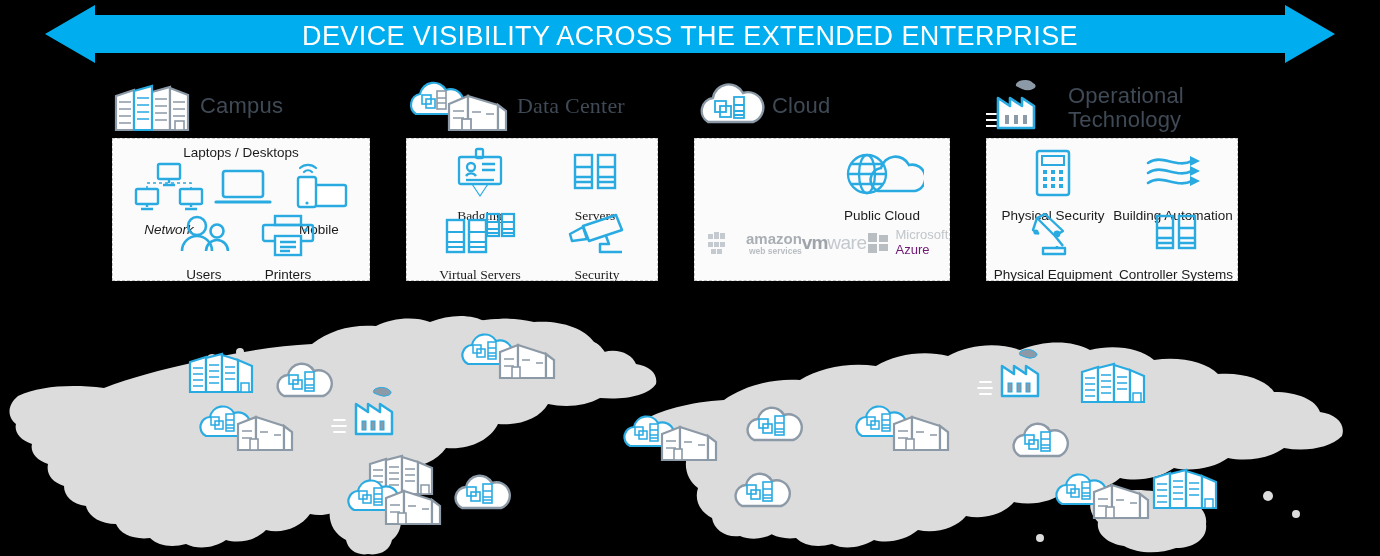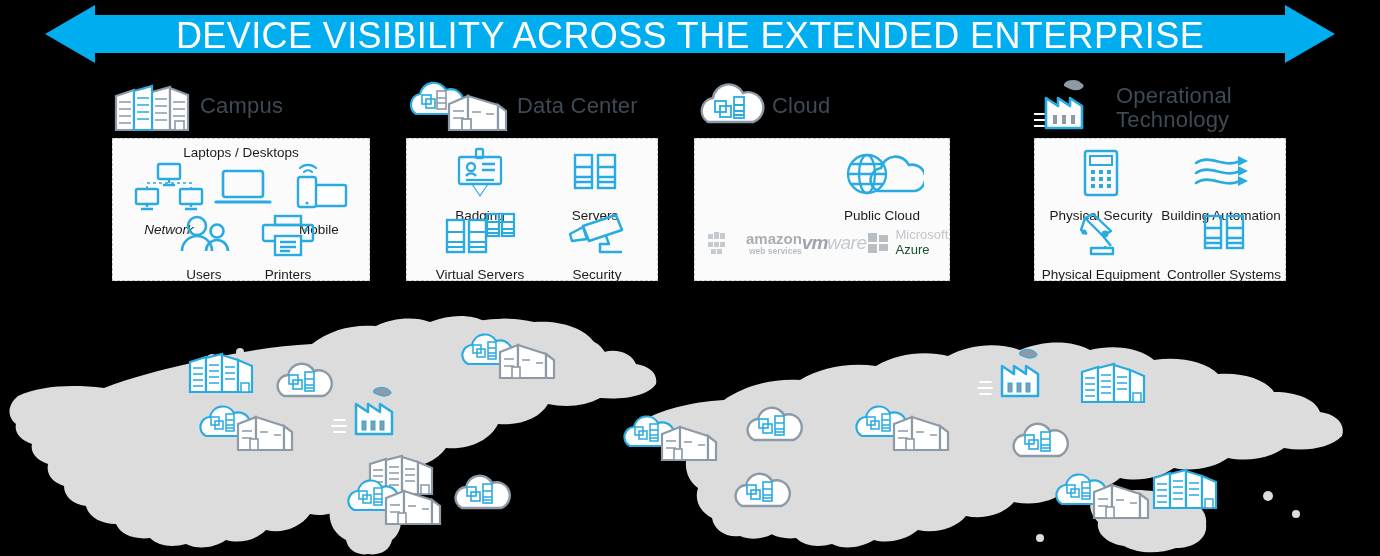--- a/index.html
+++ b/index.html
@@ -5,21 +5,21 @@
   html,body{margin:0;padding:0;background:#000;}
   body{width:1380px;height:556px;overflow:hidden;
        font-family:"Liberation Sans","DejaVu Sans",sans-serif;}
   .stage{position:relative;width:1380px;height:556px;background:#000;}
 
   
   .banner{position:absolute;left:0;top:0;width:1380px;height:72px;}
   .banner svg{position:absolute;left:0;top:0;}
   .banner-title{position:absolute;left:0;top:0;width:1380px;height:72px;
       display:flex;align-items:center;justify-content:center;
-      color:#ffffff;font-size:36px;letter-spacing:.4px;font-weight:400;
+      color:#ffffff;font-size:27px;letter-spacing:.4px;font-weight:400;
       text-align:center;}
 
   
   .cats{position:absolute;left:0;top:78px;width:1380px;height:222px;}
   .cat{position:absolute;top:0;}
   .cat-head{position:relative;height:60px;display:flex;align-items:flex-start;}
   .cat-head .hicon{position:relative;flex:0 0 auto;}
   .cat-title{color:#3f4a56;font-size:22px;line-height:24px;font-weight:400;
       letter-spacing:.2px;padding-top:16px;padding-left:6px;white-space:pre-line;}
   .cat-title.two-line{padding-top:6px;}
@@ -152,21 +152,21 @@
                 <circle cx="44" cy="17" r="6.5"></circle>
                 <path d="M33,37 a11,11 0 0 1 22,0"></path>
               </g>
             </svg>
           </span>
           <span class="lbl">Users</span>
         </div>
       </div>
     </div>
 
-    <div class="cat" style="left:406px;width:252px;">
+    <div class="cat" style="left:406px;width:252px;font-family:Liberation Serif, serif;">
       <div class="cat-head">
         <span class="hicon">
           <svg width="105" height="56" viewBox="0 0 105 56">
             <path d="M10,36 a11,11 0 0 1 4,-20 a14,14 0 0 1 26,-4 a10,10 0 0 1 9,24 z" fill="#ffffff" stroke="#29ABE2" stroke-width="2.2"></path>
             <g fill="none" stroke="#29ABE2" stroke-width="1.6">
               <rect x="16" y="17" width="9" height="9"></rect>
               <rect x="20" y="21" width="9" height="9"></rect>
             </g>
             <g fill="#ffffff" stroke="#8C99A6" stroke-width="1.6">
               <rect x="31" y="13" width="9" height="18"></rect>
@@ -305,44 +305,44 @@
                 <rect x="4" y="19" width="5" height="5"></rect>
                   <rect x="10" y="19" width="5" height="5"></rect>
               </g>
             </svg>
             <span style="display:inline-flex;flex-direction:column;line-height:1;margin-left:15px;">
               <span class="logo-txt" style="font-size:15px;color:#a9aeb4;">amazon</span>
               <span class="logo-txt" style="font-size:8.5px;color:#b9bec3;margin-top:1px;text-align:right;">web services</span>
             </span>
           </span>
 
-          <span class="logo" style="align-items:baseline;font-style:italic;">
+          <span class="logo" style="align-items:baseline;">
             <span class="logo-txt" style="font-size:19px;color:#9ea4aa;letter-spacing:-1px;">vm</span>
             <span style="font-size:19px;color:#c3c8cd;letter-spacing:-.5px;">ware</span>
           </span>
 
           <span class="logo">
             <svg width="24" height="24" viewBox="0 0 24 24">
               <g fill="#b9bec3">
                 <rect x="1" y="2" width="9" height="9"></rect>
                   <rect x="12" y="4" width="9" height="7"></rect>
                 <rect x="1" y="13" width="9" height="9"></rect>
                   <rect x="12" y="13" width="9" height="7"></rect>
               </g>
             </svg>
             <span style="display:inline-flex;flex-direction:column;line-height:1.15;margin-left:5px;">
               <span style="font-size:13px;color:#c0c5ca;">Microsoft</span>
-              <span style="font-size:13px;color:#14532d;">Azure</span>
+              <span style="font-size:13px;color:#701a75;">Azure</span>
             </span>
           </span>
         </div>
       </div>
     </div>
 
-    <div class="cat" style="left:986px;width:300px;margin-left:48px;">
+    <div class="cat" style="left:986px;width:300px;">
       <div class="cat-head">
         <span class="hicon">
           <svg width="76" height="62" viewBox="0 0 76 62">
             <path d="M30,8 a9,5 0 0 1 17,-3 a8,4 0 0 1 -11,6 z" fill="#8C99A6"></path>
             <g fill="none" stroke="#ffffff" stroke-width="2" stroke-linecap="round">
               <path d="M0,36 h10M0,42 h13M0,48 h10"></path>
             </g>
             <polygon points="12,50 12,20 24,28 24,20 36,28 36,20 48,28 48,50" fill="#ffffff" stroke="#29ABE2" stroke-width="2.6" stroke-linejoin="round"></polygon>
             <g fill="#8C99A6">
               <rect x="19" y="37" width="4" height="9"></rect>

